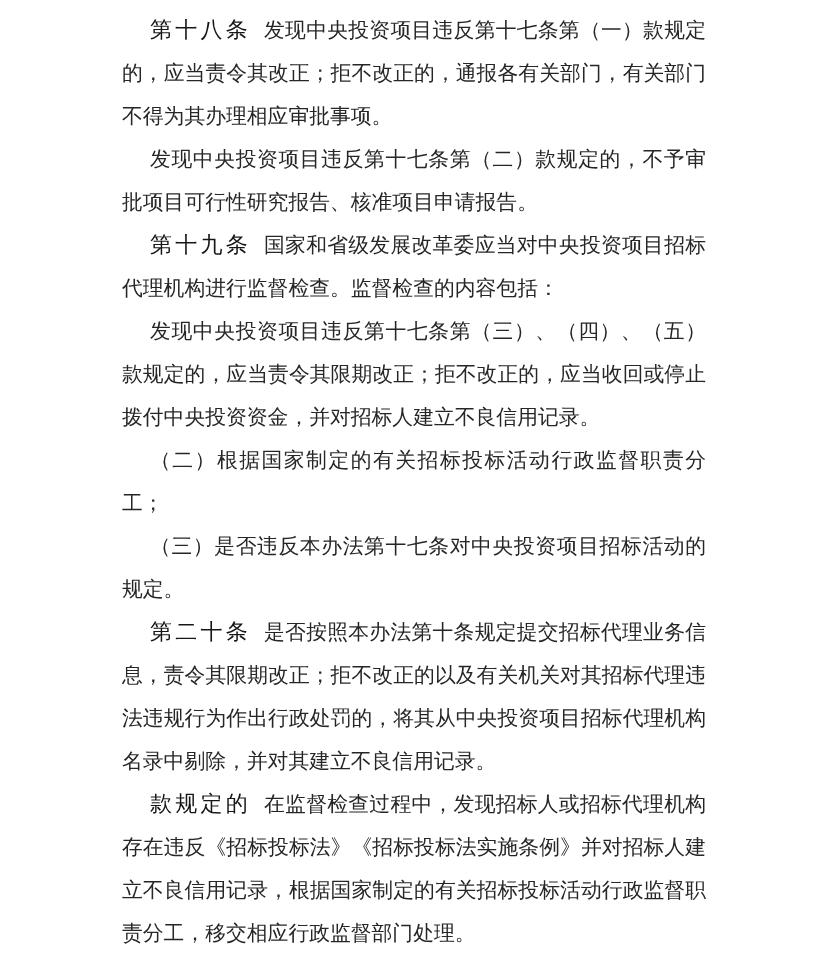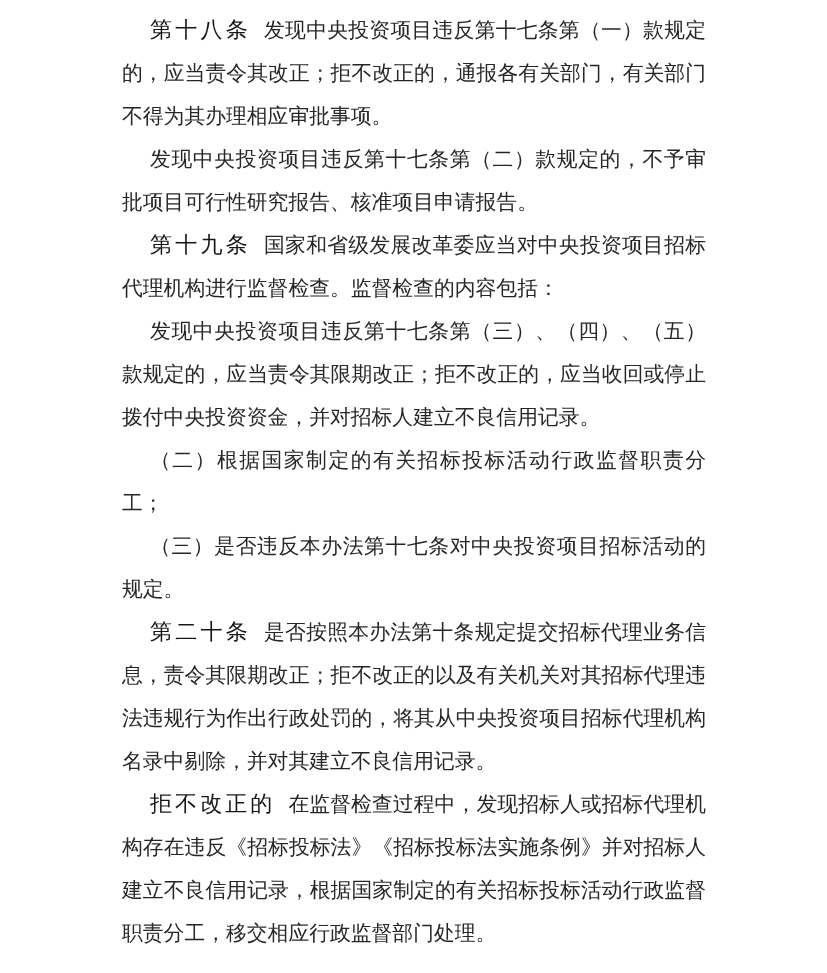--- a/index.html
+++ b/index.html
@@ -52,15 +52,15 @@
 
   <p class="para"><b class="term"></b><span>发现中央投资项目违反第十七条第（三）、（四）、（五）款规定的，应当责令其限期改正；拒不改正的，应当收回或停止拨付中央投资资金，并对招标人建立不良信用记录。</span></p>
 
 
   <p class="para"><b class="term"></b><span>（二）根据国家制定的有关招标投标活动行政监督职责分工；</span></p>
 
   <p class="para"><b class="term"></b><span>（三）是否违反本办法第十七条对中央投资项目招标活动的规定。</span></p>
 
   <p class="para"><b class="term">第二十条</b><span>是否按照本办法第十条规定提交招标代理业务信息，责令其限期改正；拒不改正的以及有关机关对其招标代理违法违规行为作出行政处罚的，将其从中央投资项目招标代理机构名录中剔除，并对其建立不良信用记录。</span></p>
 
-  <p class="para"><b class="term">拒不改正的</b><span>在监督检查过程中，发现招标人或招标代理机构存在违反《招标投标法》《招标投标法实施条例》并对招标人建立不良信用记录，根据国家制定的有关招标投标活动行政监督职责分工，移交相应行政监督部门处理。</span></p>
+  <p class="para"><b class="term">款规定的</b><span>在监督检查过程中，发现招标人或招标代理机构存在违反《招标投标法》《招标投标法实施条例》并对招标人建立不良信用记录，根据国家制定的有关招标投标活动行政监督职责分工，移交相应行政监督部门处理。</span></p>
 
 </div>
 
 </body></html>

